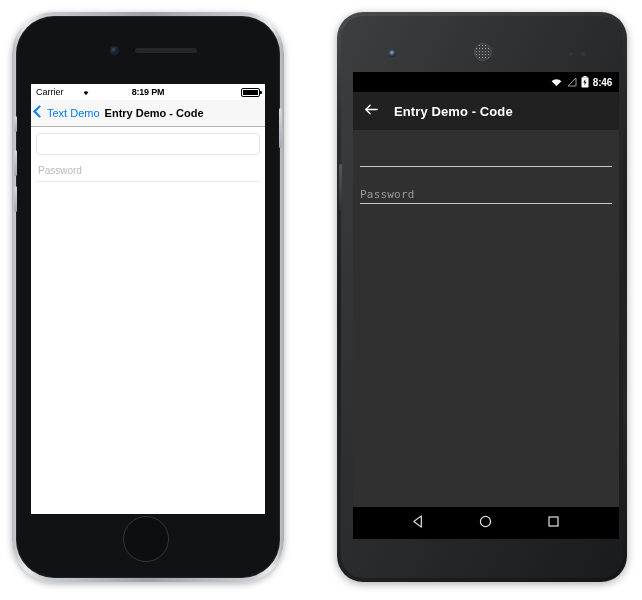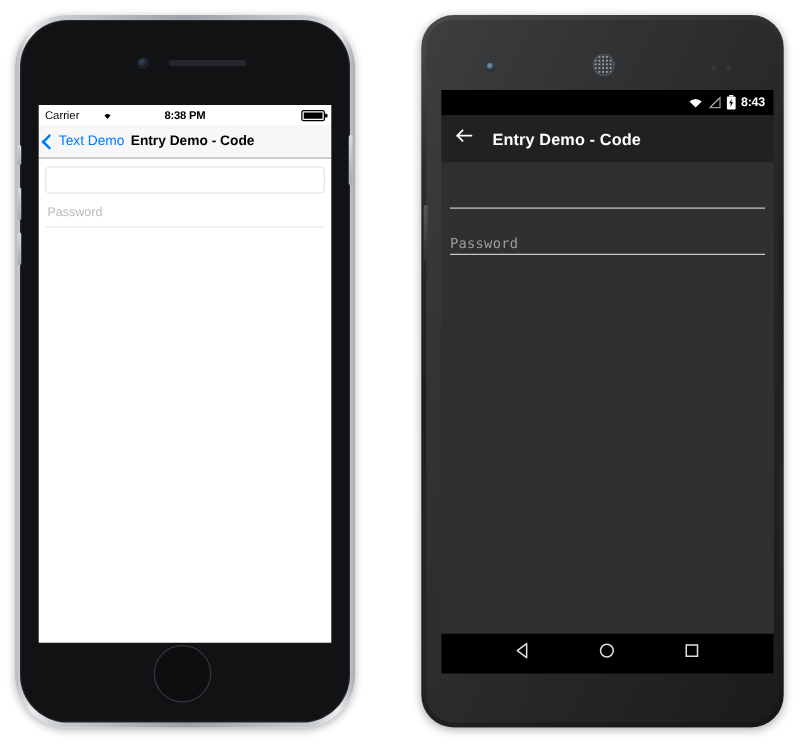--- a/index.html
+++ b/index.html
@@ -129,21 +129,21 @@
     height: 26px;
     background: #f7f7f8;
     border-bottom: 1px solid #b2b2b2;
     display: flex;
     align-items: center;
     padding: 0 4px;
     position: relative;
   }
   .ios-back {
     display: flex;
-    align-items: center;
+    align-items: flex-start;
     color: #007aff;
     font-size: 11px;
     gap: 2px;
     cursor: pointer;
   }
   .chev {
     width: 7px; height: 7px;
     border-left: 2px solid #007aff;
     border-bottom: 2px solid #007aff;
     transform: rotate(45deg);
@@ -317,21 +317,21 @@
 
       <div class="ios-status">
         <div class="carrier">
           <span>Carrier</span>
           <span>
             <svg class="wifi-ios" width="10" height="8" viewBox="0 0 10 8">
               <path d="M5 7.2 L2.6 4.3 A3.6 3.6 0 0 1 7.4 4.3 Z" fill="#000"></path>
             </svg>
           </span>
         </div>
-        <div class="time">8:38 PM</div>
+        <div class="time">8:19 PM</div>
         <div class="right">
           <div class="batt-ios">
               <i></i>
             </div>
         </div>
       </div>
 
       <div class="ios-nav">
         <div class="ios-back">
           <span class="chev"></span>
@@ -375,21 +375,21 @@
             <line x1="1.5" y1="8.5" x2="8.5" y2="1.5" stroke="#9a9a9a" stroke-width="1"></line>
           </svg>
         </span>
         <span class="ic">
           <svg width="8" height="12" viewBox="0 0 8 12">
             <rect x="2.4" y="0" width="3.2" height="1.2" fill="#fff"></rect>
             <rect x="0.5" y="1.2" width="7" height="10.4" rx="0.8" fill="#fff"></rect>
             <path d="M4.4 3 L2.3 6.6 L3.7 6.6 L3.3 9.6 L5.5 5.8 L4.1 5.8 Z" fill="#000"></path>
           </svg>
         </span>
-        <span class="and-time">8:43</span>
+        <span class="and-time">8:46</span>
       </div>
 
       <div class="and-appbar">
         <span>
           <svg class="and-arrow" viewBox="0 0 24 24" fill="none" stroke="#ffffff" stroke-width="2" stroke-linecap="round" stroke-linejoin="round">
             <line x1="20" y1="12" x2="4" y2="12"></line>
             <polyline points="10,6 4,12 10,18"></polyline>
           </svg>
         </span>
         <span class="and-title">Entry Demo - Code</span>

